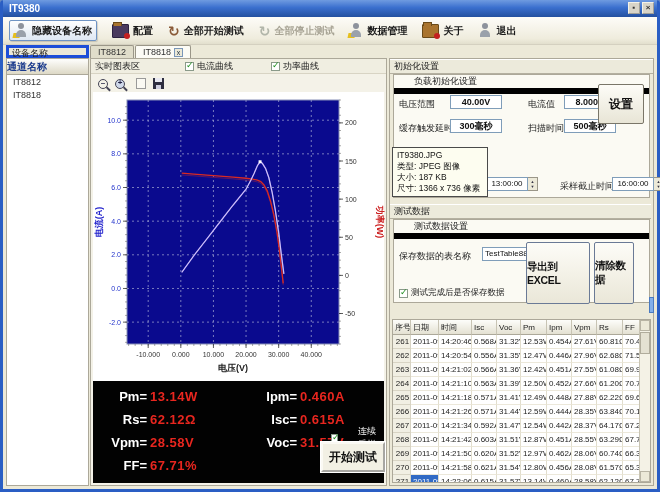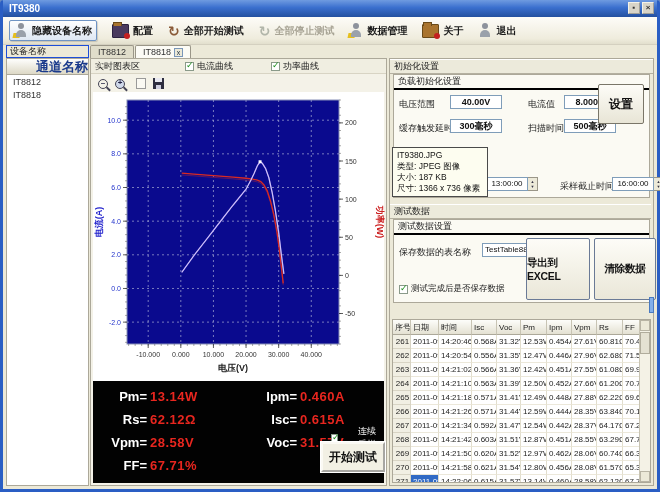--- a/index.html
+++ b/index.html
@@ -31,34 +31,34 @@
   .fic{width:15px;height:12px;position:relative;display:inline-block;background:#a9742e;border:1px solid #6a4a18;border-radius:1px;}
   .fic::before{content:"";position:absolute;left:0;top:-3px;width:7px;height:3px;background:#a9742e;border:1px solid #6a4a18;border-bottom:none;}
   .fic.dark{background:#4a3a5e;border-color:#2c2140;}
   .fic .dot{position:absolute;right:-2px;bottom:-2px;width:6px;height:6px;border-radius:50%;}
   .dot.red{background:#c42020;}
   .spinic{font-size:14px;font-weight:bold;line-height:14px;}
   .spinic.start{color:#8a5a38;}
   .spinic.stop{color:#b2b6aa;}
   
   .tabsrow{position:absolute;top:45px;left:3px;right:3px;height:13px;display:flex;}
-  .side-title{width:83px;height:13px;background:#ece9d8;border:1px solid #1d4ed8;box-sizing:border-box;
+  .side-title{width:83px;height:13px;background:#ece9d8;border:3px solid #1d4ed8;box-sizing:border-box;
     font-size:9px;line-height:11px;padding-left:3px;color:#222;}
   .tabs{display:flex;margin-left:1px;gap:1px;}
   .tab{height:13px;padding:0 7px;font-size:9px;line-height:13px;color:#333;background:#e0ddca;
     border:1px solid #9a9688;border-bottom:none;border-radius:2px 2px 0 0;box-sizing:border-box;display:flex;align-items:center;gap:3px;}
   .tab.active{background:#fcfbf5;}
   .tabclose{width:9px;height:9px;background:#ece9d8;border:1px solid #7a96b8;font-size:7px;line-height:7px;
     text-align:center;color:#234;box-sizing:border-box;}
   .tabclose::after{content:"x";}
   
   .sidebar{position:absolute;left:3px;top:58px;width:83px;bottom:3px;background:#fff;
     border:1px solid #aca899;box-sizing:border-box;}
   .chan-h{height:15px;background:linear-gradient(180deg,#fefefd,#ddd9c6);border-bottom:1px solid #aca899;
-    font-size:13px;font-weight:bold;color:#1a3a8c;text-align:right;line-height:15px;}
+    font-size:10px;font-weight:bold;color:#1a3a8c;text-align:left;line-height:15px;}
   .sideitem{font-size:9px;color:#333;padding:2px 6px 1px;}
   
   .chart-panel{position:absolute;left:87px;top:58px;width:297px;bottom:3px;background:#f4f2e8;
     border:1px solid #aca899;box-sizing:border-box;}
   .cp-header{height:14px;background:#f0eee1;border-bottom:1px solid #d8d4c4;display:flex;align-items:center;font-size:9px;color:#222;}
   .cp-title{padding-left:4px;width:90px;}
   .cbwrap{display:flex;align-items:center;gap:3px;margin-right:38px;}
   .cb{display:inline-block;width:9px;height:9px;background:#fff;border:1px solid #8a9a8a;position:relative;box-sizing:border-box;}
   .cb.checked::after{content:"✓";position:absolute;left:0px;top:-3px;font-size:9px;color:#1e8f1e;font-weight:bold;}
   .cp-tools{height:19px;display:flex;align-items:center;gap:7px;padding-left:7px;}
@@ -85,21 +85,21 @@
   .contlabel{color:#fff;font-size:9px;}
   .start-btn{position:absolute;left:228px;top:61px;width:64px;height:30px;background:#f2f0e4;
     border:2px outset #fbfaf4;box-shadow:0 0 0 1px #fff;font-size:12px;font-weight:bold;color:#111;
     text-align:center;line-height:27px;box-sizing:border-box;}
   
   .right-panel{position:absolute;left:386px;top:58px;right:3px;bottom:3px;background:#ece9d8;
     border:1px solid #aca899;box-sizing:border-box;}
   .sec-h{height:13px;background:#eceadb;border-top:1px solid #fff;border-bottom:1px solid #b4b0a0;
     font-size:9px;color:#222;line-height:13px;padding-left:4px;}
   .grp{position:absolute;left:3px;right:3px;border:1px solid #aca899;background:#fbfaf3;box-sizing:border-box;}
-  .grp-h{height:13px;border-bottom:2px solid #000000;font-size:9px;color:#222;line-height:13px;padding-left:4px;}
+  .grp-h{height:13px;border-bottom:6px solid #000000;font-size:9px;color:#222;line-height:13px;padding-left:20px;}
   .grp1{top:15px;height:124px;}
   .flabel{position:absolute;font-size:9px;color:#222;}
   .fin{position:absolute;height:14px;background:#fff;border:1px solid #7f9db9;box-sizing:border-box;
     font-size:9px;font-weight:bold;color:#111;text-align:center;line-height:12px;}
   .setbtn{position:absolute;right:5px;top:9px;width:44px;height:38px;background:linear-gradient(180deg,#fdfcf7,#e8e5d6);
     border:1px solid #7a7668;border-radius:2px;font-size:12px;font-weight:bold;color:#111;text-align:center;line-height:38px;}
   .timefield{position:absolute;height:14px;display:flex;}
   .tval{width:42px;height:14px;background:#fff;border:1px solid #7f9db9;box-sizing:border-box;font-size:8px;line-height:12px;text-align:center;color:#111;}
   .spin{width:10px;height:14px;background:#ece9d8;border:1px solid #9a9688;border-left:none;box-sizing:border-box;
     display:flex;flex-direction:column;align-items:center;justify-content:center;}
@@ -110,21 +110,21 @@
   .sec2{position:absolute;top:145px;left:0;right:2px;}
   .grp2{top:160px;height:84px;}
   .grp2 .content{position:relative;height:70px;}
   .tname-in{position:absolute;left:88px;top:8px;width:94px;height:14px;background:#fff;border:1px solid #7f9db9;
     box-sizing:border-box;font-size:8px;line-height:12px;padding-left:2px;color:#111;text-align:left;font-weight:normal;}
   .savecb{position:absolute;left:5px;top:48px;display:flex;align-items:center;gap:3px;font-size:8.5px;color:#222;}
   .bigbtn{position:absolute;top:3px;height:62px;background:linear-gradient(180deg,#fdfcf7,#eae7d8);
     border:1px solid #6a7a96;border-radius:2px;font-size:10.5px;font-weight:bold;color:#111;
     display:flex;align-items:center;justify-content:center;box-sizing:border-box;letter-spacing:-.3px;}
   .exportbtn{left:132px;width:64px;}
-  .clearbtn{left:200px;width:62px;}
+  .clearbtn{left:200px;width:40px;}
   .sec3{position:absolute;top:246px;left:0;right:0;}
   
   .hist{position:absolute;top:260px;left:2px;right:2px;bottom:2px;background:#a21caf;border:1px solid #aca899;overflow:hidden;}
   .thead,.trow{display:flex;}
   .hcell{height:15px;background:linear-gradient(180deg,#fdfdfa,#e4e1d2);border-right:1px solid #c8c4b4;
     border-bottom:1px solid #aca899;font-size:8px;color:#222;line-height:15px;padding-left:2px;
     box-sizing:border-box;overflow:hidden;white-space:nowrap;flex:none;}
   .tcell{height:14px;font-size:8px;color:#222;line-height:14px;padding-left:2px;border-right:1px solid #e2decd;
     border-bottom:1px solid #ece8da;box-sizing:border-box;overflow:hidden;white-space:nowrap;flex:none;background:#fff;}
   .tcell.idx{background:#f1efe3;border-color:#d8d4c4;text-align:center;}

